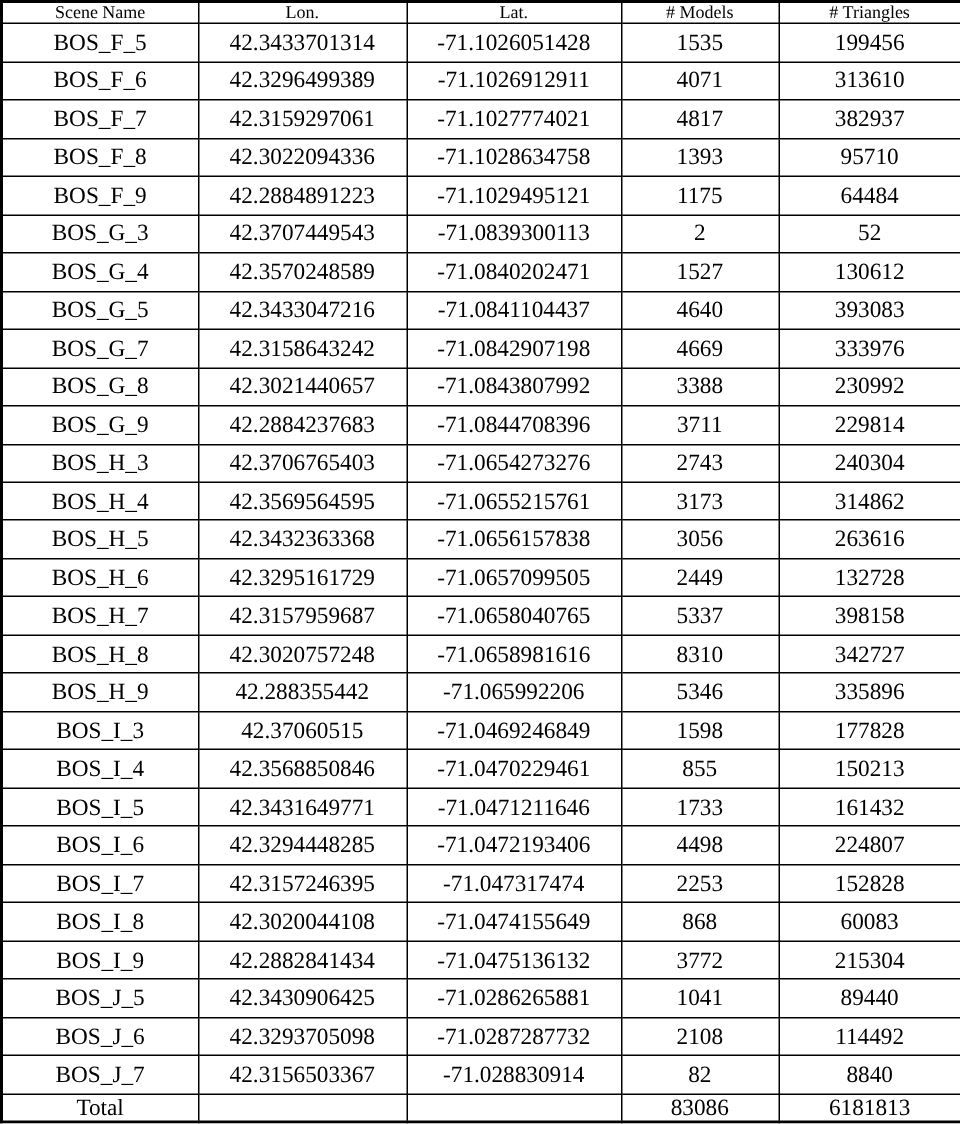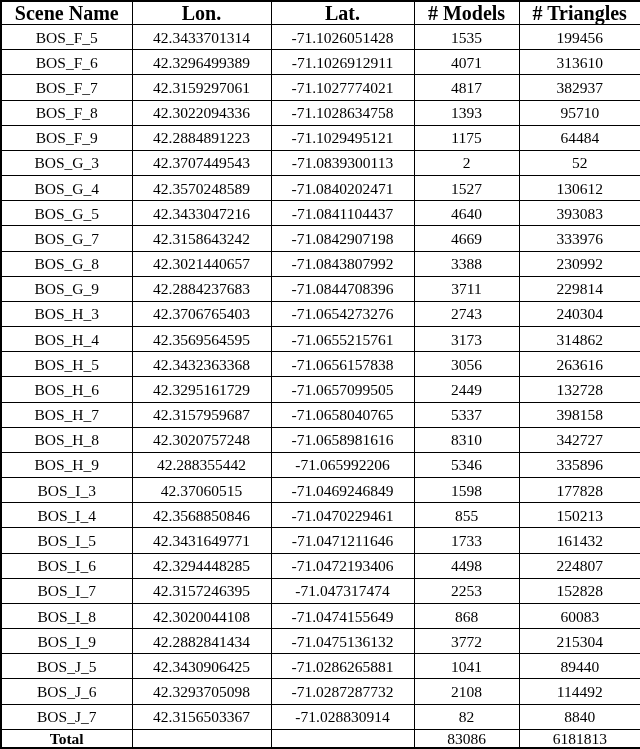--- a/index.html
+++ b/index.html
@@ -25,25 +25,25 @@
     border: 1.6px solid #000000;
     text-align: center;
     vertical-align: middle;
     padding: 0;
     font-size: 15.5px;
     line-height: 1.1;
     white-space: nowrap;
     overflow: hidden;
   }
   table.scene-table th {
-    font-size: 20px;
-    font-weight: bold;
+    font-size: 12px;
+    font-weight: normal;
   }
   td.bold {
-    font-weight: bold;
+    font-weight: normal;
     font-size: 16px;
   }
 </style>
 </head>
 <body>
 
 <table class="scene-table">
   <colgroup>
     <col style="width:131px">
     <col style="width:139px">

